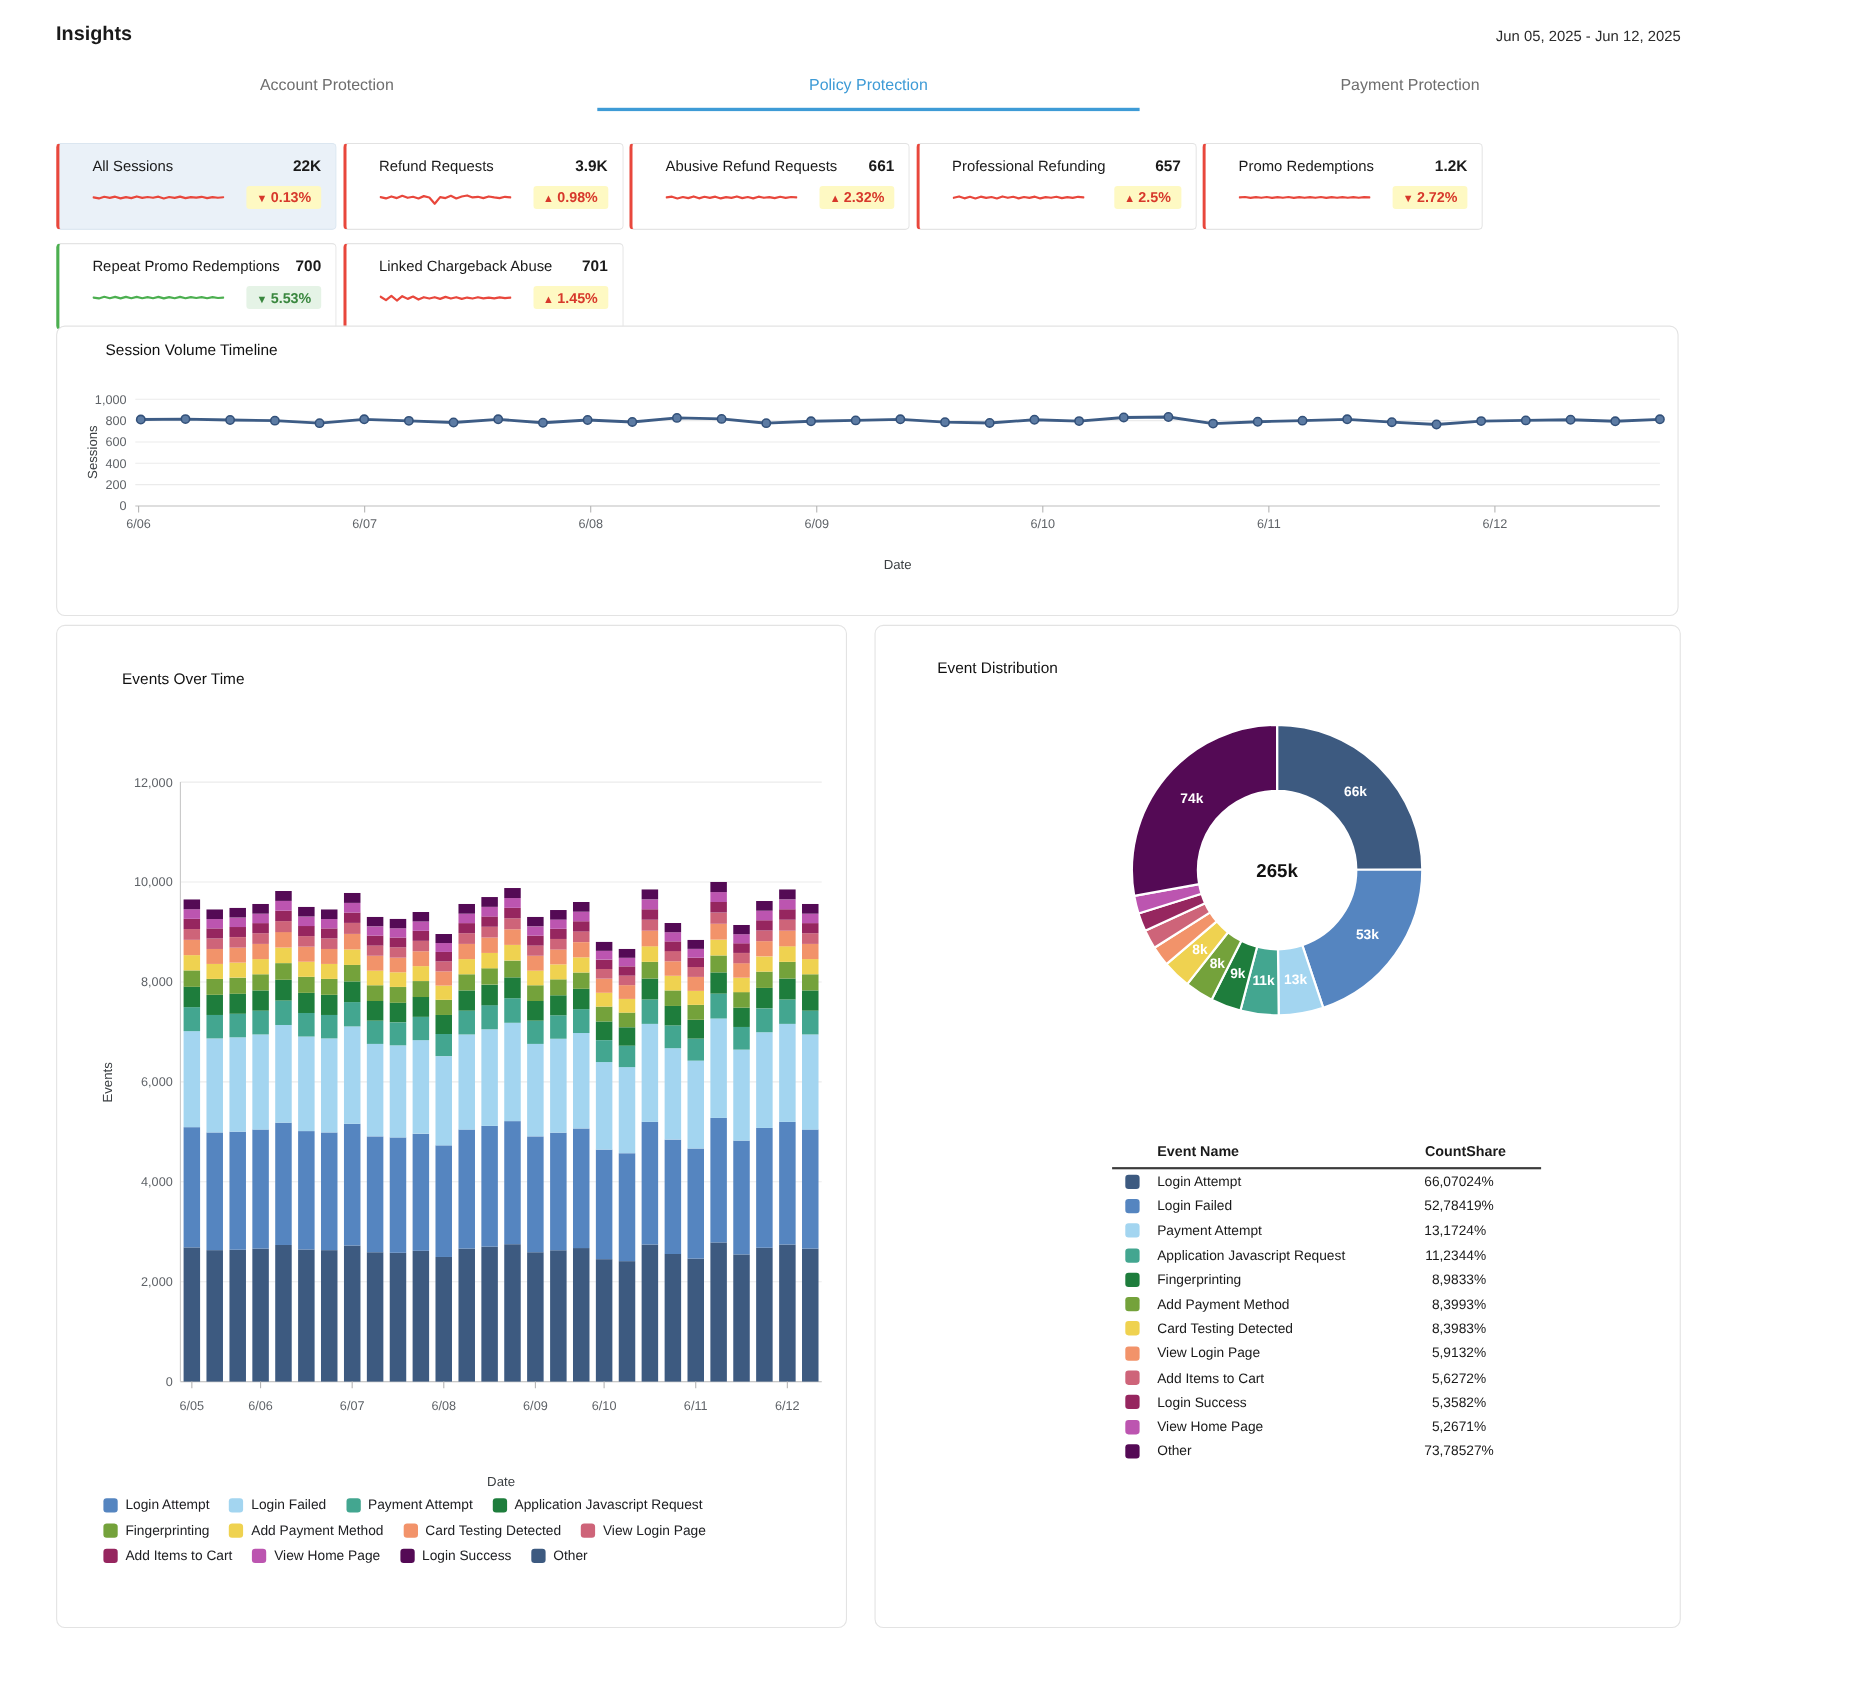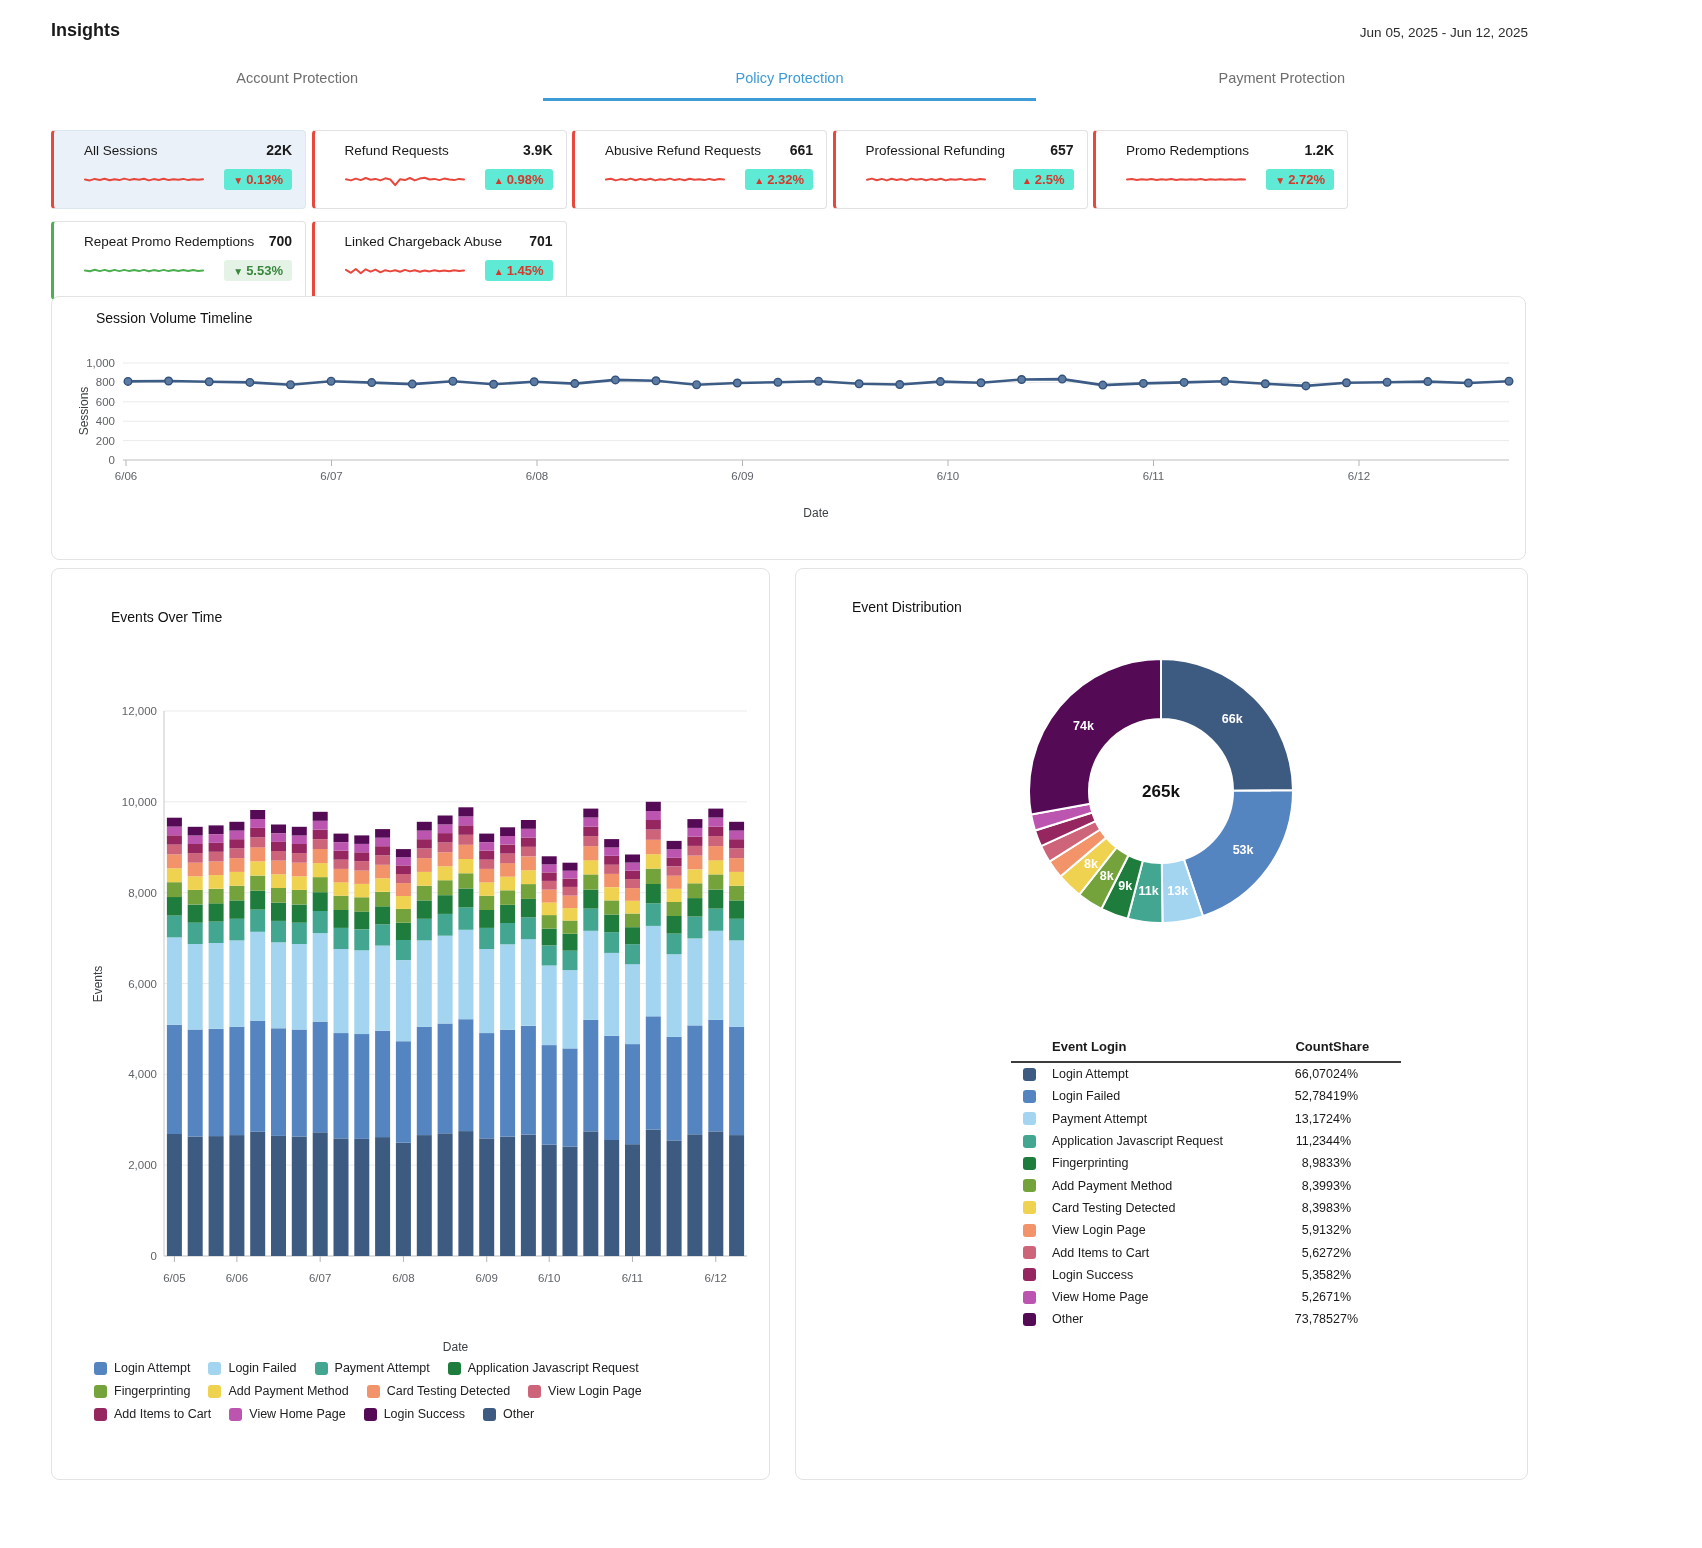--- a/index.html
+++ b/index.html
@@ -16,21 +16,21 @@
 
   .cards { position:absolute; left:51px; top:130px; width:1477px; display:flex; flex-wrap:wrap; gap:12px 5.5px; }
   .card { width:255px; height:79px; background:#fff; border:1px solid #e2e2e2; border-left:3px solid #E8473C; border-radius:4px; padding:11px 13px 9px 30px; cursor:pointer; }
   .card.selected { background:#EAF1F8; border-color:#dbe6f0; border-left-color:#E8473C; }
   .card.green { border-left-color:#4CAF50; }
   .card-top { display:flex; justify-content:space-between; align-items:baseline; }
   .card-label { font-size:13.5px; color:#1a1a1a; }
   .card-value { font-size:14px; font-weight:bold; }
   .card-bottom { display:flex; justify-content:space-between; align-items:center; margin-top:10px; height:22px; }
   .badge { font-size:13px; font-weight:bold; padding:3px 9px; border-radius:3px; white-space:nowrap; }
-  .badge.red { color:#D7382B; background:#5eead4; }
+  .badge.red { color:#D7382B; background:#fef9c3; }
   .badge.green { color:#39873E; background:#E5F3E6; }
   .badge .arr { font-size:10px; margin-right:3px; }
 
   .panel { position:absolute; background:#fff; border:1px solid #e3e3e3; border-radius:8px; }
   #timeline-panel { left:51px; top:296px; width:1475px; height:264px; }
   #events-panel   { left:51px; top:568px; width:719px; height:912px; }
   #dist-panel     { left:795px; top:568px; width:733px; height:912px; }
   .panel-title { position:absolute; font-size:14px; color:#111;margin-left:28px; }
   #timeline-title { left:16px; top:13px; }
   #events-title { left:31px; top:40px;text-align:center; }
@@ -671,21 +671,21 @@
         <path d="M264.41 307.47 A132 132 0 0 1 253.45 292.57 L304.15 260.49 A72 72 0 0 0 310.13 268.62 Z" fill="#F2936A" stroke="#ffffff" stroke-width="2" stroke-linejoin="round"></path>
         <path d="M253.45 292.57 A132 132 0 0 1 245.05 277.11 L299.57 252.06 A72 72 0 0 0 304.15 260.49 Z" fill="#CE6479" stroke="#ffffff" stroke-width="2" stroke-linejoin="round"></path>
         <path d="M245.05 277.11 A132 132 0 0 1 239.04 261.46 L296.29 243.53 A72 72 0 0 0 299.57 252.06 Z" fill="#96265F" stroke="#ffffff" stroke-width="2" stroke-linejoin="round"></path>
         <path d="M239.04 261.46 A132 132 0 0 1 235.10 245.47 L294.15 234.80 A72 72 0 0 0 296.29 243.53 Z" fill="#BC55B0" stroke="#ffffff" stroke-width="2" stroke-linejoin="round"></path>
         <path d="M235.10 245.47 A132 132 0 0 1 365.00 90.00 L365.00 150.00 A72 72 0 0 0 294.15 234.80 Z" fill="#540A55" stroke="#ffffff" stroke-width="2" stroke-linejoin="round"></path>
         <text x="287.5" y="161.2" text-anchor="middle" fill="#fff" font-size="12.5" font-weight="bold">74k</text>
         <text x="365" y="228" text-anchor="middle" font-size="17" font-weight="bold" fill="#111">265k</text>
       </svg>
     <div class="event-table">
       <div class="et-header">
-        <span class="et-name">Event Login</span>
+        <span class="et-name">Event Name</span>
         <span class="et-count">Count</span>
         <span class="et-share">Share</span>
       </div>
       <div id="et-rows">
           <div class="et-row">
             <span class="et-swatch" style="background: rgb(61, 90, 128);"></span>
             <span class="et-name">Login Attempt</span>
             <span class="et-count">66,070</span>
             <span class="et-share">24%</span>
           </div>

